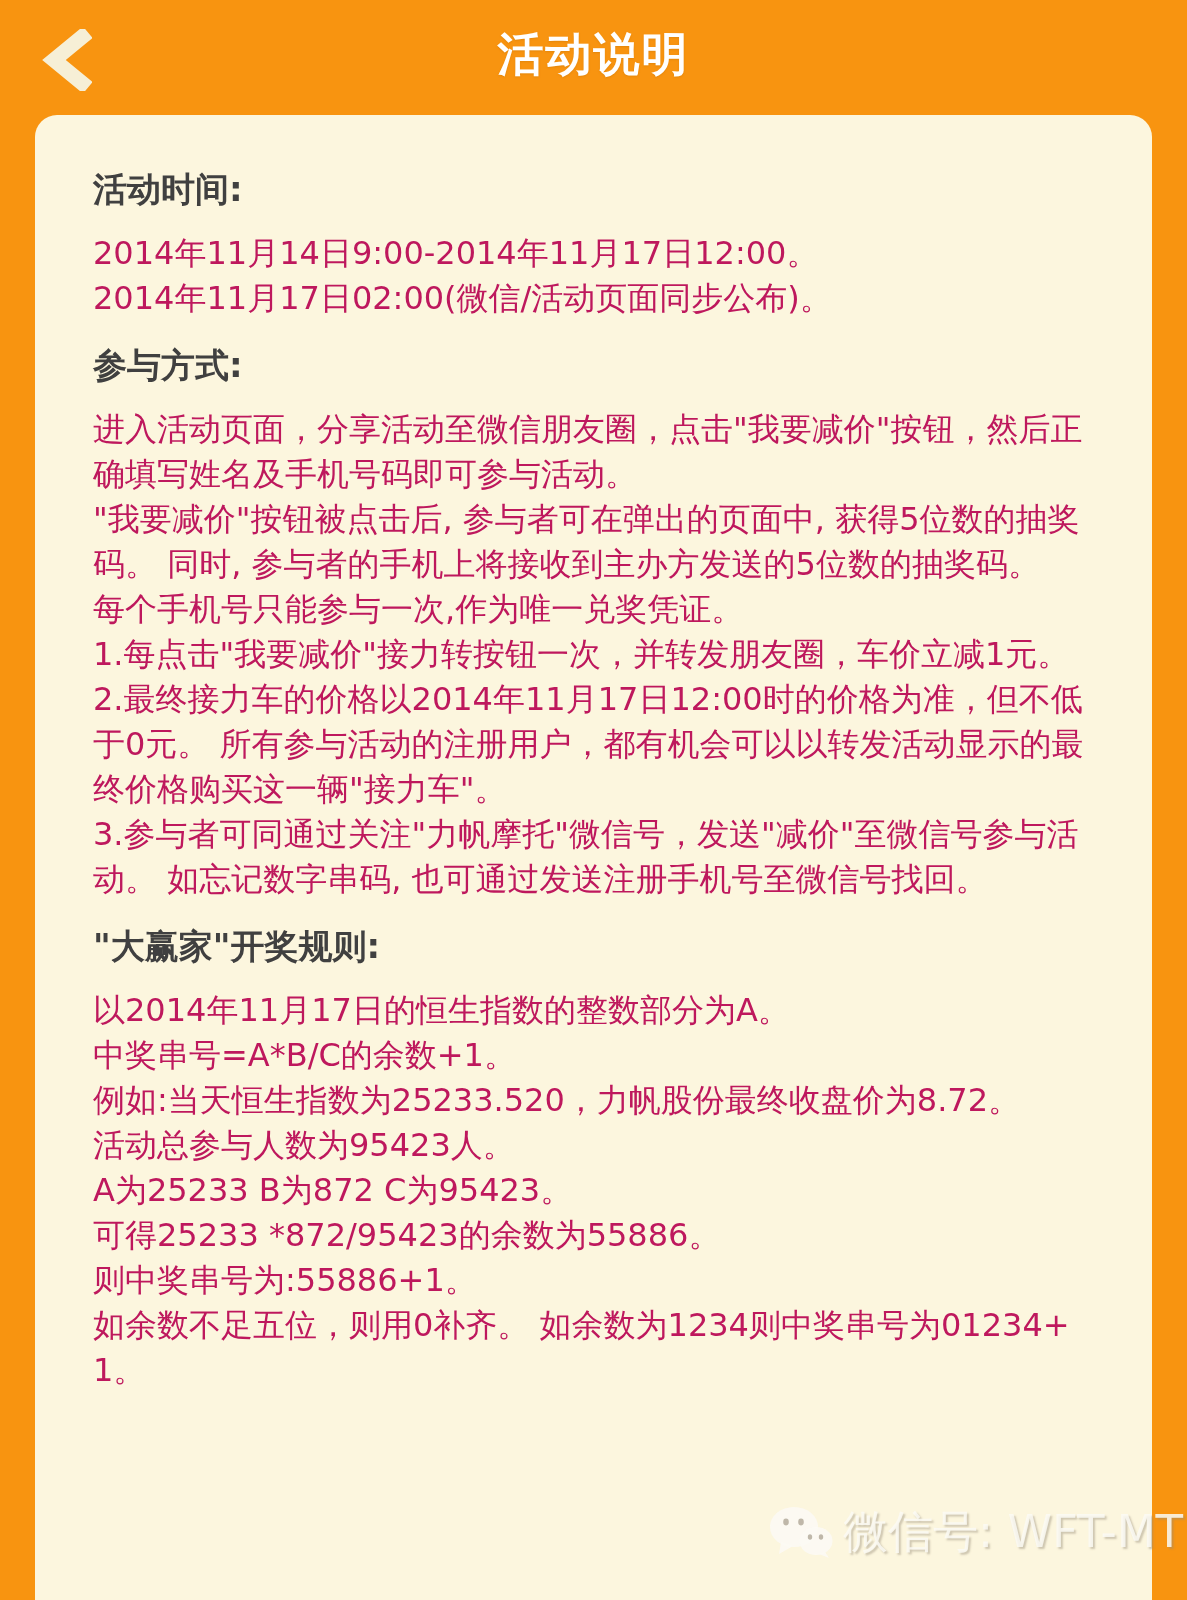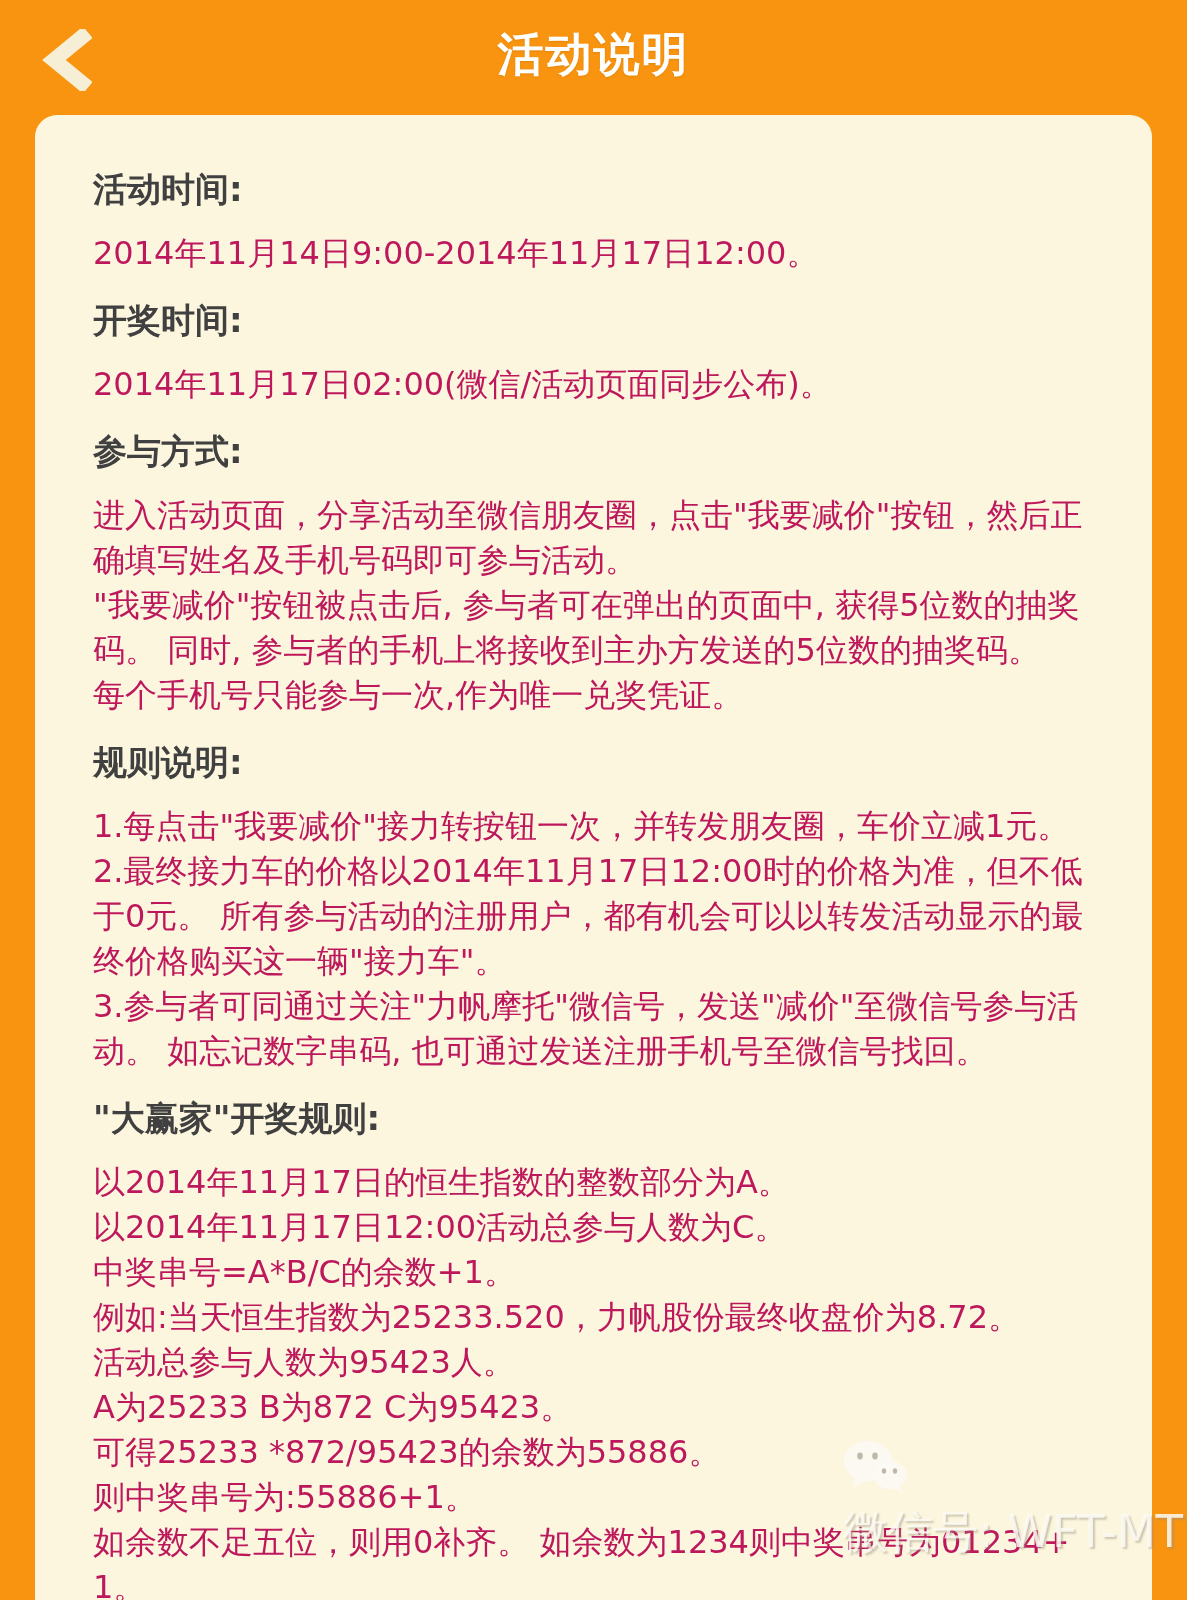--- a/index.html
+++ b/index.html
@@ -60,23 +60,23 @@
     line-height: 45px;
     color: #be185d;
     word-break: break-all;
   }
   
   .watermark {
     position: absolute;
     right: 4px;
     bottom: 38px;
     display: flex;
+    align-items: center;
     gap: 10px;
     pointer-events: none;
-    flex-direction: column;
   }
   .wm-text {
     font-size: 45px;
     color: rgba(252, 250, 244, 0.85);
     text-shadow: 2px 2px 2px rgba(150, 140, 120, 0.45);
     white-space: nowrap;
   }
 </style>
 </head>
 <body>
@@ -93,42 +93,39 @@
   </div>
 
   <div class="card">
 
     <div class="section">
       <h2>活动时间:</h2>
       <p>2014年11月14日9:00-2014年11月17日12:00。</p>
     </div>
 
     <div class="section">
-      <h2>开奖时间:</h2>
       <p>2014年11月17日02:00(微信/活动页面同步公布)。</p>
     </div>
 
     <div class="section">
       <h2>参与方式:</h2>
       <p>进入活动页面，分享活动至微信朋友圈，点击"我要减价"按钮，然后正确填写姓名及手机号码即可参与活动。</p>
       <p>"我要减价"按钮被点击后, 参与者可在弹出的页面中, 获得5位数的抽奖码。 同时, 参与者的手机上将接收到主办方发送的5位数的抽奖码。</p>
       <p>每个手机号只能参与一次,作为唯一兑奖凭证。</p>
     </div>
 
     <div class="section">
-      <h2>规则说明:</h2>
       <p>1.每点击"我要减价"接力转按钮一次，并转发朋友圈，车价立减1元。</p>
       <p>2.最终接力车的价格以2014年11月17日12:00时的价格为准，但不低于0元。 所有参与活动的注册用户，都有机会可以以转发活动显示的最终价格购买这一辆"接力车"。</p>
       <p>3.参与者可同通过关注"力帆摩托"微信号，发送"减价"至微信号参与活动。 如忘记数字串码, 也可通过发送注册手机号至微信号找回。</p>
     </div>
 
     <div class="section">
       <h2>"大赢家"开奖规则:</h2>
       <p>以2014年11月17日的恒生指数的整数部分为A。</p>
-      <p>以2014年11月17日12:00活动总参与人数为C。</p>
       <p>中奖串号=A*B/C的余数+1。</p>
       <p>例如:当天恒生指数为25233.520，力帆股份最终收盘价为8.72。</p>
       <p>活动总参与人数为95423人。</p>
       <p>A为25233 B为872 C为95423。</p>
       <p>可得25233 *872/95423的余数为55886。</p>
       <p>则中奖串号为:55886+1。</p>
       <p>如余数不足五位，则用0补齐。 如余数为1234则中奖串号为01234+1。</p>
     </div>
 
   </div>

